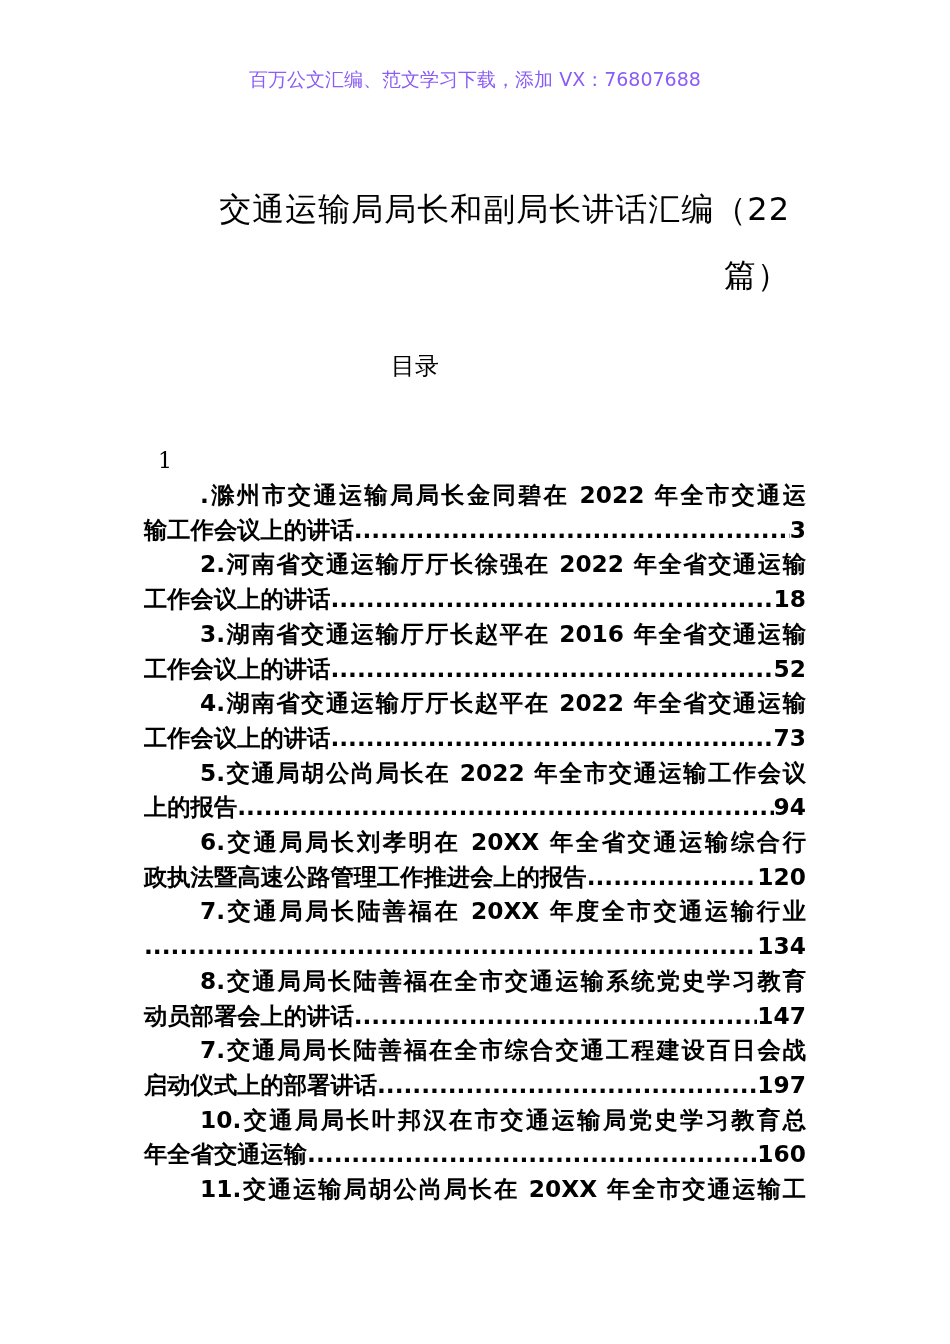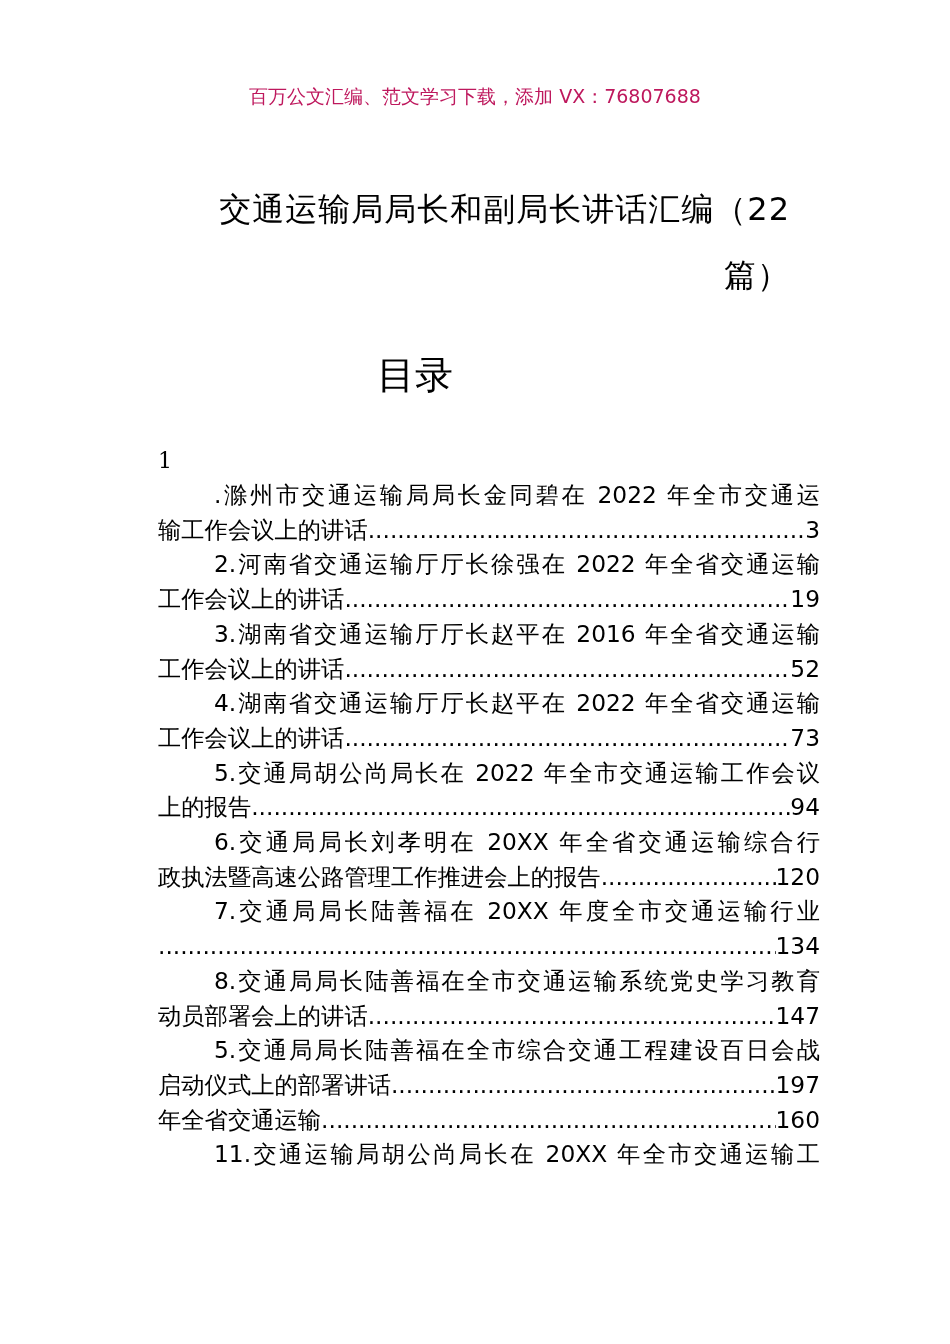--- a/index.html
+++ b/index.html
@@ -1,21 +1,21 @@
 <!DOCTYPE html>
 <html><head>
 <meta charset="utf-8">
 <style>
   html, body { margin:0; padding:0; background:#ffffff; }
   body { width:950px; height:1344px; position:relative; overflow:hidden; font-family:"DejaVu Sans", sans-serif; color:#000; }
-  .header-note { position:absolute; top:84px; left:0; width:950px; text-align:center; color:#be185d; font-size:19px; letter-spacing:0px; }
+  .header-note { position:absolute; top:67px; left:0; width:950px; text-align:center; color:#8b5cf6; font-size:19px; letter-spacing:0px; }
   .doc-title { position:absolute; top:176px; left:160px; width:630px; text-align:right; font-size:32px; line-height:66px; letter-spacing:1px; }
-  .toc-heading { position:absolute; top:350px; left:0; width:830px; text-align:center; font-size:38px; }
+  .toc-heading { position:absolute; top:350px; left:0; width:830px; text-align:center; font-size:24px; }
   .toc-num1 { position:absolute; top:448px; left:158px; font-family:"DejaVu Serif", serif; font-size:22px; }
-  .toc { position:absolute; top:478px; left:158px; width:662px; }
+  .toc { position:absolute; top:478px; left:144px; width:662px;font-weight:bold; }
   .entry { font-size:23.3px; line-height:34.7px; }
   .entry .line1 { text-indent:56px; white-space:nowrap; text-align:justify; text-align-last:justify; }
   .entry .line2 { display:flex; align-items:baseline; white-space:nowrap; }
   .entry .line2 .leader { flex:1; overflow:hidden; letter-spacing:0px; }
   .entry .line2 .leader::before { content:"................................................................................................................................................"; }
   .entry .page { padding-left:0; }
 </style>
 </head>
 <body>
 
@@ -37,21 +37,21 @@
         <span>输工作会议上的讲话</span>
         <span class="leader"></span>
         <span class="page">3</span>
       </div>
   </div>
   <div class="entry">
     <div class="line1">2.河南省交通运输厅厅长徐强在 2022 年全省交通运输</div>
     <div class="line2">
         <span>工作会议上的讲话</span>
         <span class="leader"></span>
-        <span class="page">19</span>
+        <span class="page">18</span>
       </div>
   </div>
   <div class="entry">
     <div class="line1">3.湖南省交通运输厅厅长赵平在 2016 年全省交通运输</div>
     <div class="line2">
         <span>工作会议上的讲话</span>
         <span class="leader"></span>
         <span class="page">52</span>
       </div>
   </div>
@@ -88,28 +88,29 @@
   </div>
   <div class="entry">
     <div class="line1">8.交通局局长陆善福在全市交通运输系统党史学习教育</div>
     <div class="line2">
         <span>动员部署会上的讲话</span>
         <span class="leader"></span>
         <span class="page">147</span>
       </div>
   </div>
   <div class="entry">
-    <div class="line1">5.交通局局长陆善福在全市综合交通工程建设百日会战</div>
+    <div class="line1">7.交通局局长陆善福在全市综合交通工程建设百日会战</div>
     <div class="line2">
         <span>启动仪式上的部署讲话</span>
         <span class="leader"></span>
         <span class="page">197</span>
       </div>
   </div>
   <div class="entry">
+    <div class="line1">10.交通局局长叶邦汉在市交通运输局党史学习教育总</div>
     <div class="line2">
         <span>年全省交通运输</span>
         <span class="leader"></span>
         <span class="page">160</span>
       </div>
   </div>
   <div class="entry">
     <div class="line1">11.交通运输局胡公尚局长在 20XX 年全市交通运输工</div>
   </div>
 </div>

